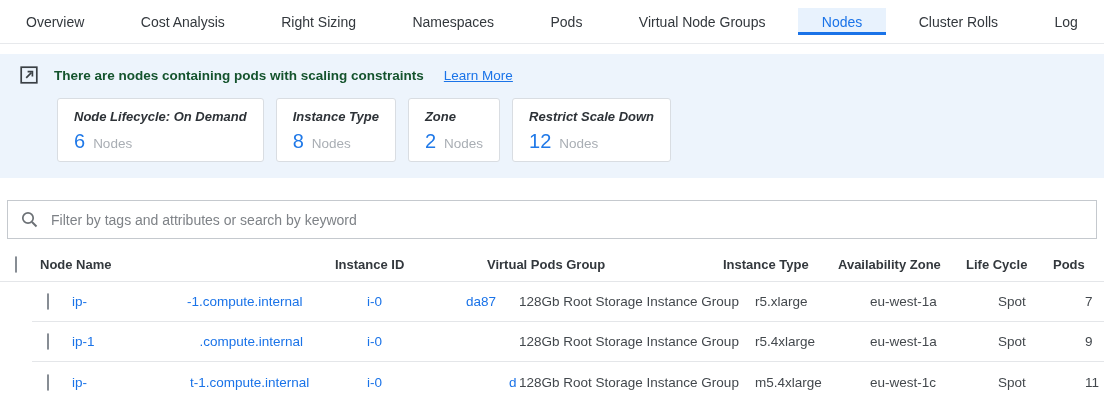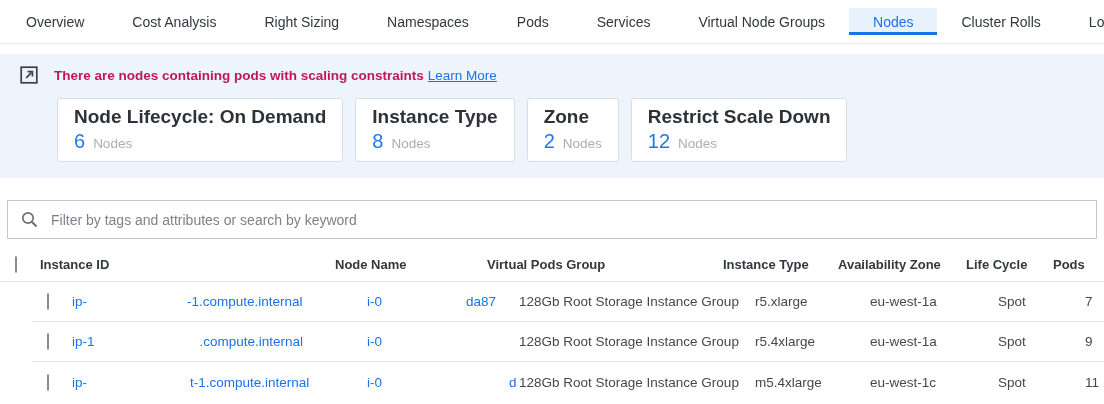--- a/index.html
+++ b/index.html
@@ -25,28 +25,28 @@
     box-shadow: inset 0 -3px 0 0 #1a73e8;
   }
 
   
   .banner {
     background:#edf4fc; margin-top:10px;
     padding:12px 20px 16px 20px; height:124px;
   }
   .banner-head { display:flex; align-items:center; }
   .banner-icon { width:18px; height:18px; flex:0 0 auto; margin-right:16px; }
-  .banner-msg { font-weight:700; font-size:13.5px; color:#be185d; }
-  .banner-link { color:#1a73e8; font-size:13.5px; margin-left:4px; text-decoration:underline; cursor:pointer; }
+  .banner-msg { font-weight:700; font-size:13.5px; color:#14532d; }
+  .banner-link { color:#1a73e8; font-size:13.5px; margin-left:20px; text-decoration:underline; cursor:pointer; }
   .cards { display:flex; gap:12px; margin:14px 0 0 37px; }
   .card {
     background:#fff; border:1px solid #d9dde2; border-radius:3px;
     padding:10px 16px 11px 16px; height:64px;
   }
-  .card-title { font-size:19px; font-weight:700; color:#2d3237; line-height:15px; white-space:nowrap; }
+  .card-title { font-size:13px; font-weight:700; color:#2d3237; line-height:15px; white-space:nowrap;font-style:italic; }
   .card-value { margin-top:6px; display:flex; align-items:baseline; line-height:22px; }
   .card-num  { color:#2079e8; font-size:20px; }
   .card-unit { color:#a9aeb4; font-size:13.5px; margin-left:8px; }
 
   
   .search-wrap {
     margin:22px 7px 0 7px; height:39px;
     border:1px solid #c5c9ce; border-radius:0;
     display:flex; align-items:center; padding:0 13px; background:#fff;
   }
@@ -85,23 +85,20 @@
       <span>Cost Analysis</span>
     </div>
     <div class="tab">
       <span>Right Sizing</span>
     </div>
     <div class="tab">
       <span>Namespaces</span>
     </div>
     <div class="tab">
       <span>Pods</span>
-    </div>
-    <div class="tab">
-      <span>Services</span>
     </div>
     <div class="tab">
       <span>Virtual Node Groups</span>
     </div>
     <div class="tab active">
       <span>Nodes</span>
     </div>
     <div class="tab">
       <span>Cluster Rolls</span>
     </div>
@@ -160,22 +157,22 @@
       <circle cx="7" cy="7" r="5.2" fill="none" stroke="#6b7075" stroke-width="1.7"></circle>
       <line x1="11" y1="11" x2="15.5" y2="15.5" stroke="#6b7075" stroke-width="1.9"></line>
     </svg>
   </span>
   <input class="search-input" type="text" placeholder="Filter by tags and attributes or search by keyword" style="">
 </div>
 
 <div class="table">
   <div class="tr thead">
     <div><span class="checkbox"></span></div>
-  <div>Instance ID</div>
-      <div>Node Name</div>
+  <div>Node Name</div>
+      <div>Instance ID</div>
       <div>Virtual Pods Group</div>
       <div>Instance Type</div>
       <div>Availability Zone</div>
       <div>Life Cycle</div>
       <div>Pods</div>
     </div>
   <div>
       <div class="tr row">
         <div><span class="checkbox"></span></div>
         <div class="cell-link">

